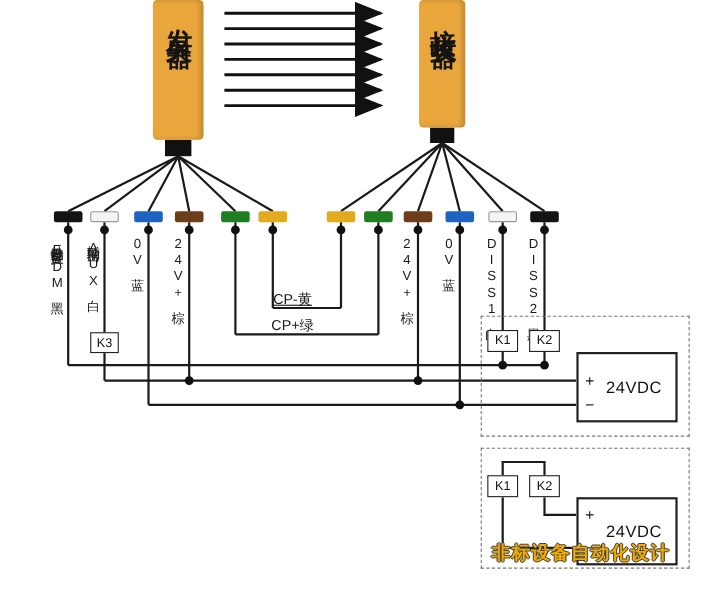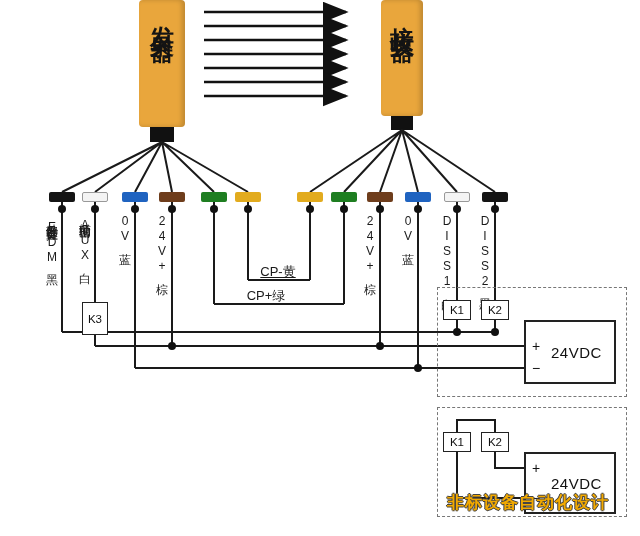--- a/index.html
+++ b/index.html
@@ -130,24 +130,24 @@
 
   <div class="vlabel" style="left:44px;">外部设备监控EDM黑</div>
   <div class="vlabel" style="left:77px;">辅助输出AUX白</div>
   <div class="vlabel" style="left:117px;">0V蓝</div>
   <div class="vlabel" style="left:154px;">24V+棕</div>
   <div class="vlabel" style="left:362px;">24V+棕</div>
   <div class="vlabel" style="left:400px;">0V蓝</div>
   <div class="vlabel" style="left:439px;">DISS1白</div>
   <div class="vlabel" style="left:477px;">DISS2黑</div>
 
-  <div class="hlabel" style="left:252px;top:263px;text-decoration:underline;">CP-黄</div>
+  <div class="hlabel" style="left:240px;top:263px;text-decoration:underline;">CP-黄</div>
   <div class="hlabel" style="left:240px;top:287px;">CP+绿</div>
 
-  <div class="kbox" style="left:82px;top:302px;width:26px;height:33px;">
+  <div class="kbox" style="left:82px;top:302px;width:26px;height:19px;">
     <span>K3</span>
   </div>
 
   <div class="dashed" style="left:437px;top:287px;width:190px;height:110px;"></div>
   <div class="kbox" style="left:443px;top:300px;">
     <span>K1</span>
   </div>
   <div class="kbox" style="left:481px;top:300px;">
     <span>K2</span>
   </div>

